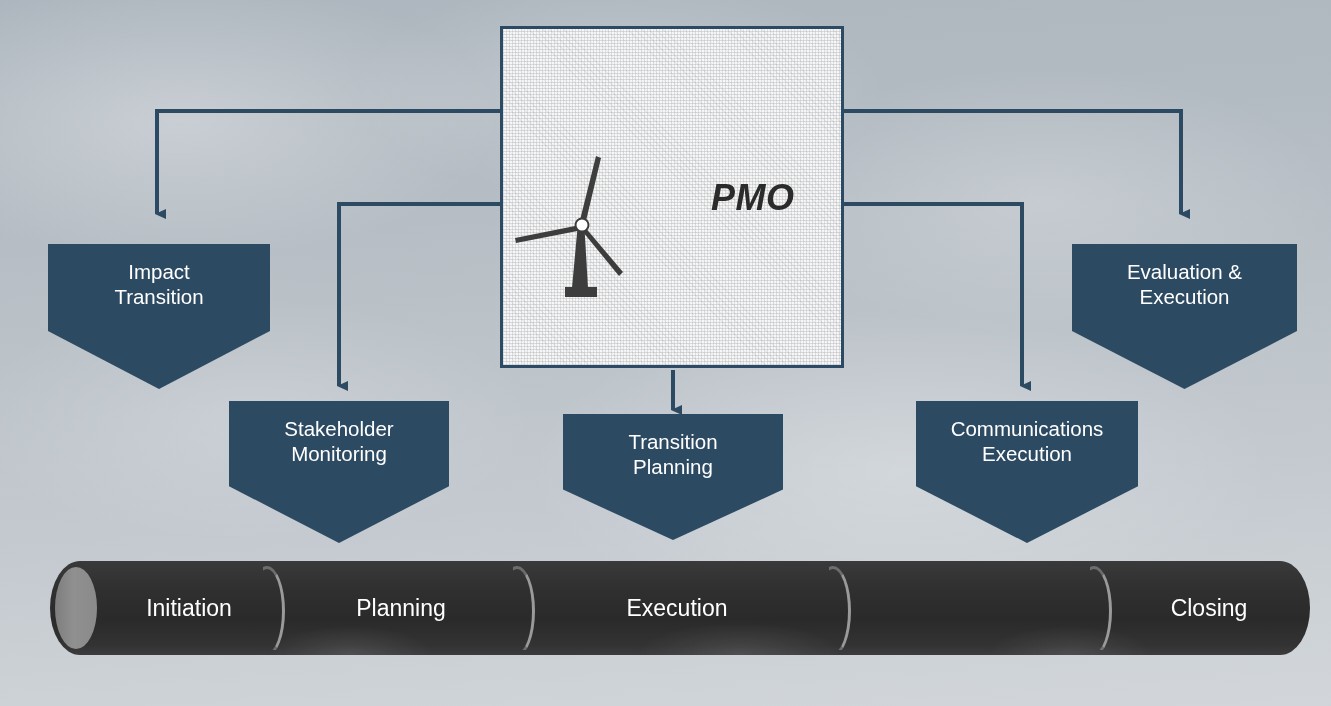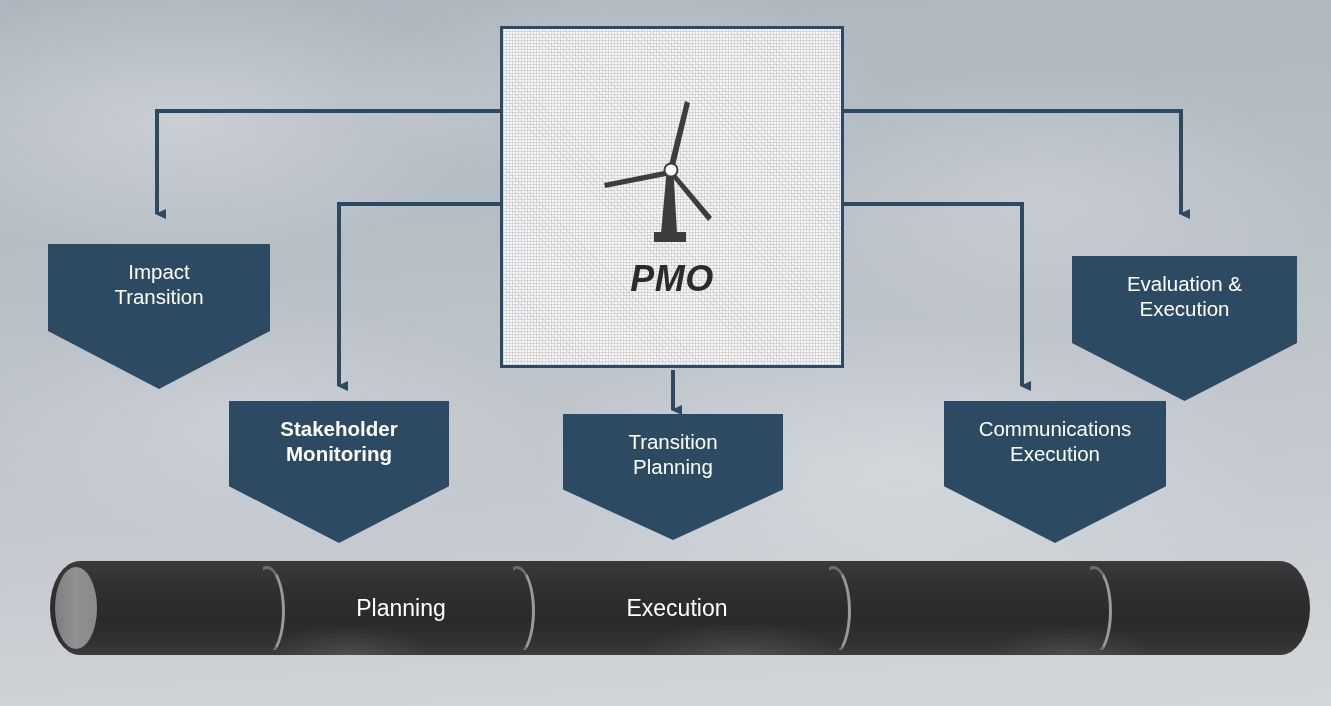--- a/index.html
+++ b/index.html
@@ -28,23 +28,24 @@
     left: 500px; top: 26px;
     width: 344px; height: 342px;
     box-sizing: border-box;
     border: 3px solid #2c4a63;
     background-color: #f7f7f7;
     background-image:
       repeating-linear-gradient(0deg, rgba(150,155,160,0.30) 0px, rgba(150,155,160,0.30) 1px, rgba(255,255,255,0) 1px, rgba(255,255,255,0) 3px),
       repeating-linear-gradient(90deg, rgba(150,155,160,0.26) 0px, rgba(150,155,160,0.26) 1px, rgba(255,255,255,0) 1px, rgba(255,255,255,0) 3px),
       repeating-linear-gradient(45deg, rgba(120,125,130,0.10) 0px, rgba(120,125,130,0.10) 1px, rgba(255,255,255,0) 1px, rgba(255,255,255,0) 5px);
     display: flex;
-    flex-direction: column;
+    flex-direction: row;
     align-items: center;
     justify-content: flex-start;
+    gap: 48px;
   }
   .pmo-turbine { margin-top: 58px; }
   .pmo-label {
     margin-top: 2px;
     font-size: 36px;
     font-weight: bold;
     font-style: italic;
     color: #2b2b2b;
     letter-spacing: 0.5px;
   }
@@ -147,66 +148,76 @@
     <span class="pmo-label">PMO</span>
   </div>
 
   <div class="chev" style="left:48px; top:244px; width:222px; height:145px;">
     <span class="ctext">
       <span>Impact</span><br>
       <span>Transition</span>
     </span>
   </div>
 
-  <div class="chev" style="left:229px; top:401px; width:220px; height:142px;font-weight:bold;">
+  <div class="chev" style="left:229px; top:401px; width:220px; height:142px;">
     <span class="ctext">
       <span>Stakeholder</span><br>
       <span>Monitoring</span>
     </span>
   </div>
 
   <div class="chev" style="left:563px; top:414px; width:220px; height:126px;">
     <span class="ctext">
       <span>Transition</span><br>
       <span>Planning</span>
     </span>
   </div>
 
-  <div class="chev" style="left:944px; top:401px; width:222px; height:142px;text-align:center;">
+  <div class="chev" style="left:916px; top:401px; width:222px; height:142px;text-align:center;">
     <span class="ctext">
       <span>Communications</span><br>
       <span>Execution</span>
     </span>
   </div>
 
-  <div class="chev" style="left:1072px; top:256px; width:225px; height:145px;">
+  <div class="chev" style="left:1072px; top:244px; width:225px; height:145px;">
     <span class="ctext">
       <span>Evaluation &amp;</span><br>
       <span>Execution</span>
     </span>
   </div>
 
   <div id="pipeline">
     <div class="pipe-body"></div>
     <div class="pipe-sheen"></div>
     <div class="pipe-cap"></div>
 
+    <div class="pipe-seg" style="left:46px;  width:186px;">
+      <span>
+        <span>Initiation</span>
+      </span>
+    </div>
     <div class="pipe-div" style="left:213px;"></div>
 
     <div class="pipe-seg" style="left:240px; width:222px;">
       <span>
         <span>Planning</span>
       </span>
     </div>
     <div class="pipe-div" style="left:463px;"></div>
 
     <div class="pipe-seg" style="left:492px; width:270px;">
       <span>
         <span>Execution</span>
       </span>
     </div>
     <div class="pipe-div" style="left:779px;"></div>
 
     <div class="pipe-div" style="left:1040px;"></div>
 
+    <div class="pipe-seg" style="left:1066px; width:186px;">
+      <span>
+        <span>Closing</span>
+      </span>
+    </div>
   </div>
 
 </div>
 
 </body></html>

